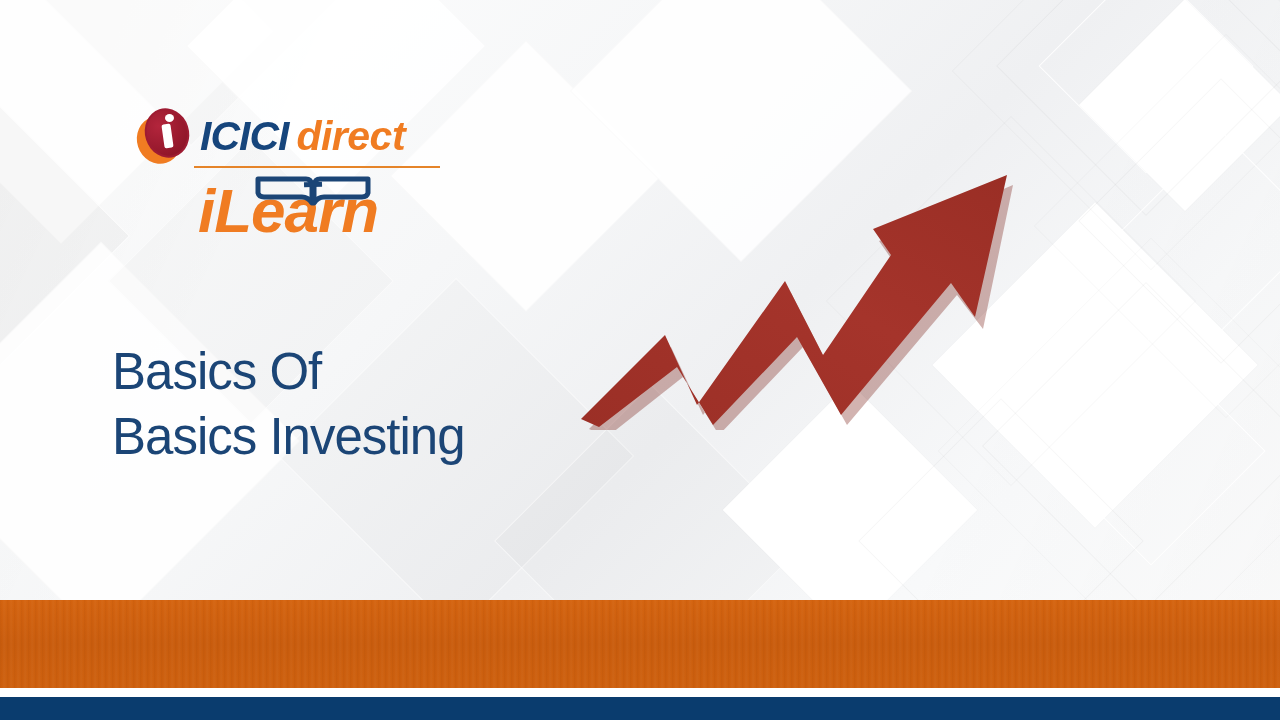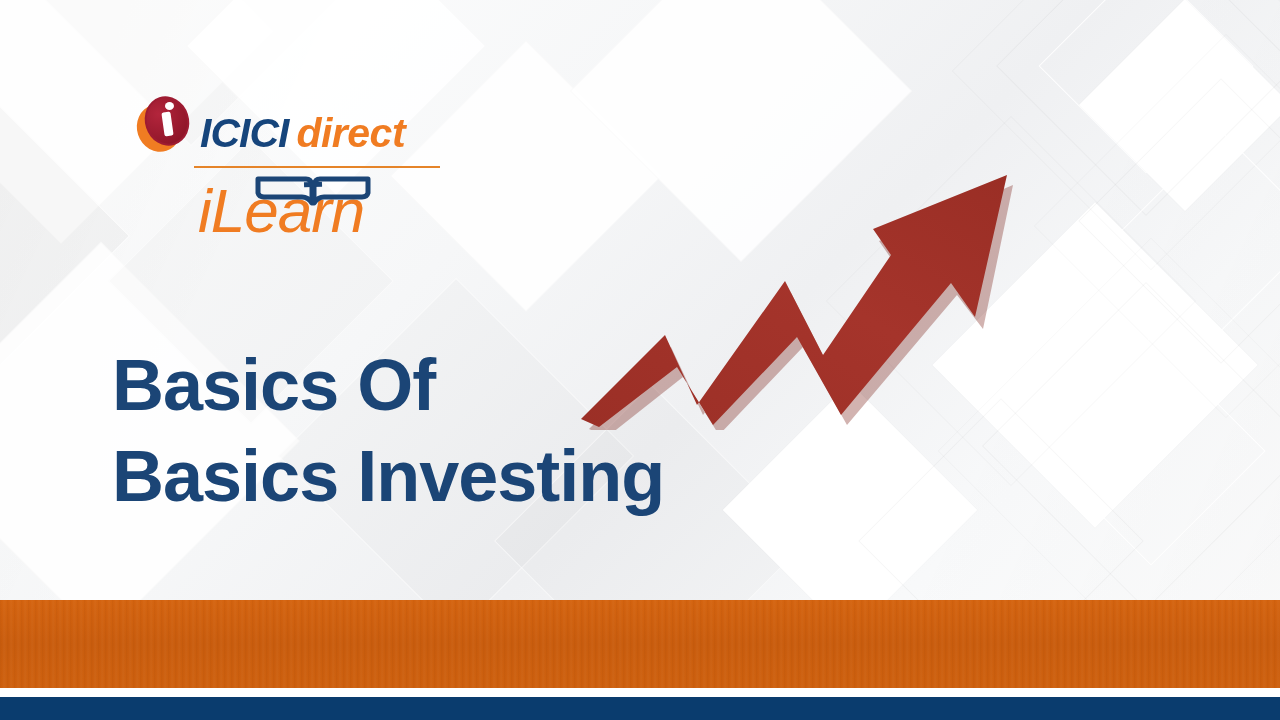--- a/index.html
+++ b/index.html
@@ -68,23 +68,23 @@
   .logo-block {
     position: absolute;
     left: 136px;
     top: 88px;
     width: 330px;
     height: 170px;
   }
 
   .logo-row1 {
     position: absolute;
-    left: 0; top: 4px;
+    left: 0; top: 17px;
     display: flex;
-    align-items: flex-end;
+    align-items: center;
     height: 62px;
   }
 
   .icici-mark {
     position: relative;
     width: 58px;
     height: 60px;
     margin-right: 6px;
     flex: none;
   }
@@ -165,21 +165,21 @@
     left: 62px;
     top: 82px;
     width: 270px;
     height: 90px;
   }
   .ilearn-text {
     position: absolute;
     left: 0;
     top: 10px;
     font-size: 62px;
-    font-weight: 400;
+    font-weight: 700;
     font-style: italic;
     color: #F07C22;
     letter-spacing: -1px;
     line-height: 1;
     white-space: nowrap;
   }
   .book-icon {
     position: absolute;
     left: 56px;
     top: 3px;
@@ -188,22 +188,22 @@
     z-index: 4;
   }
 
   
   .title {
     position: absolute;
     left: 112px;
     top: 340px;
     width: 760px;
     color: #1B4576;
-    font-size: 72px;
-    font-weight: 700;
+    font-size: 51px;
+    font-weight: 400;
     line-height: 1.27;
     letter-spacing: -1px;
   }
   .title .line { display: block; white-space: nowrap; }
 
   
   .arrow {
     position: absolute;
     left: 575px;
     top: 165px;

